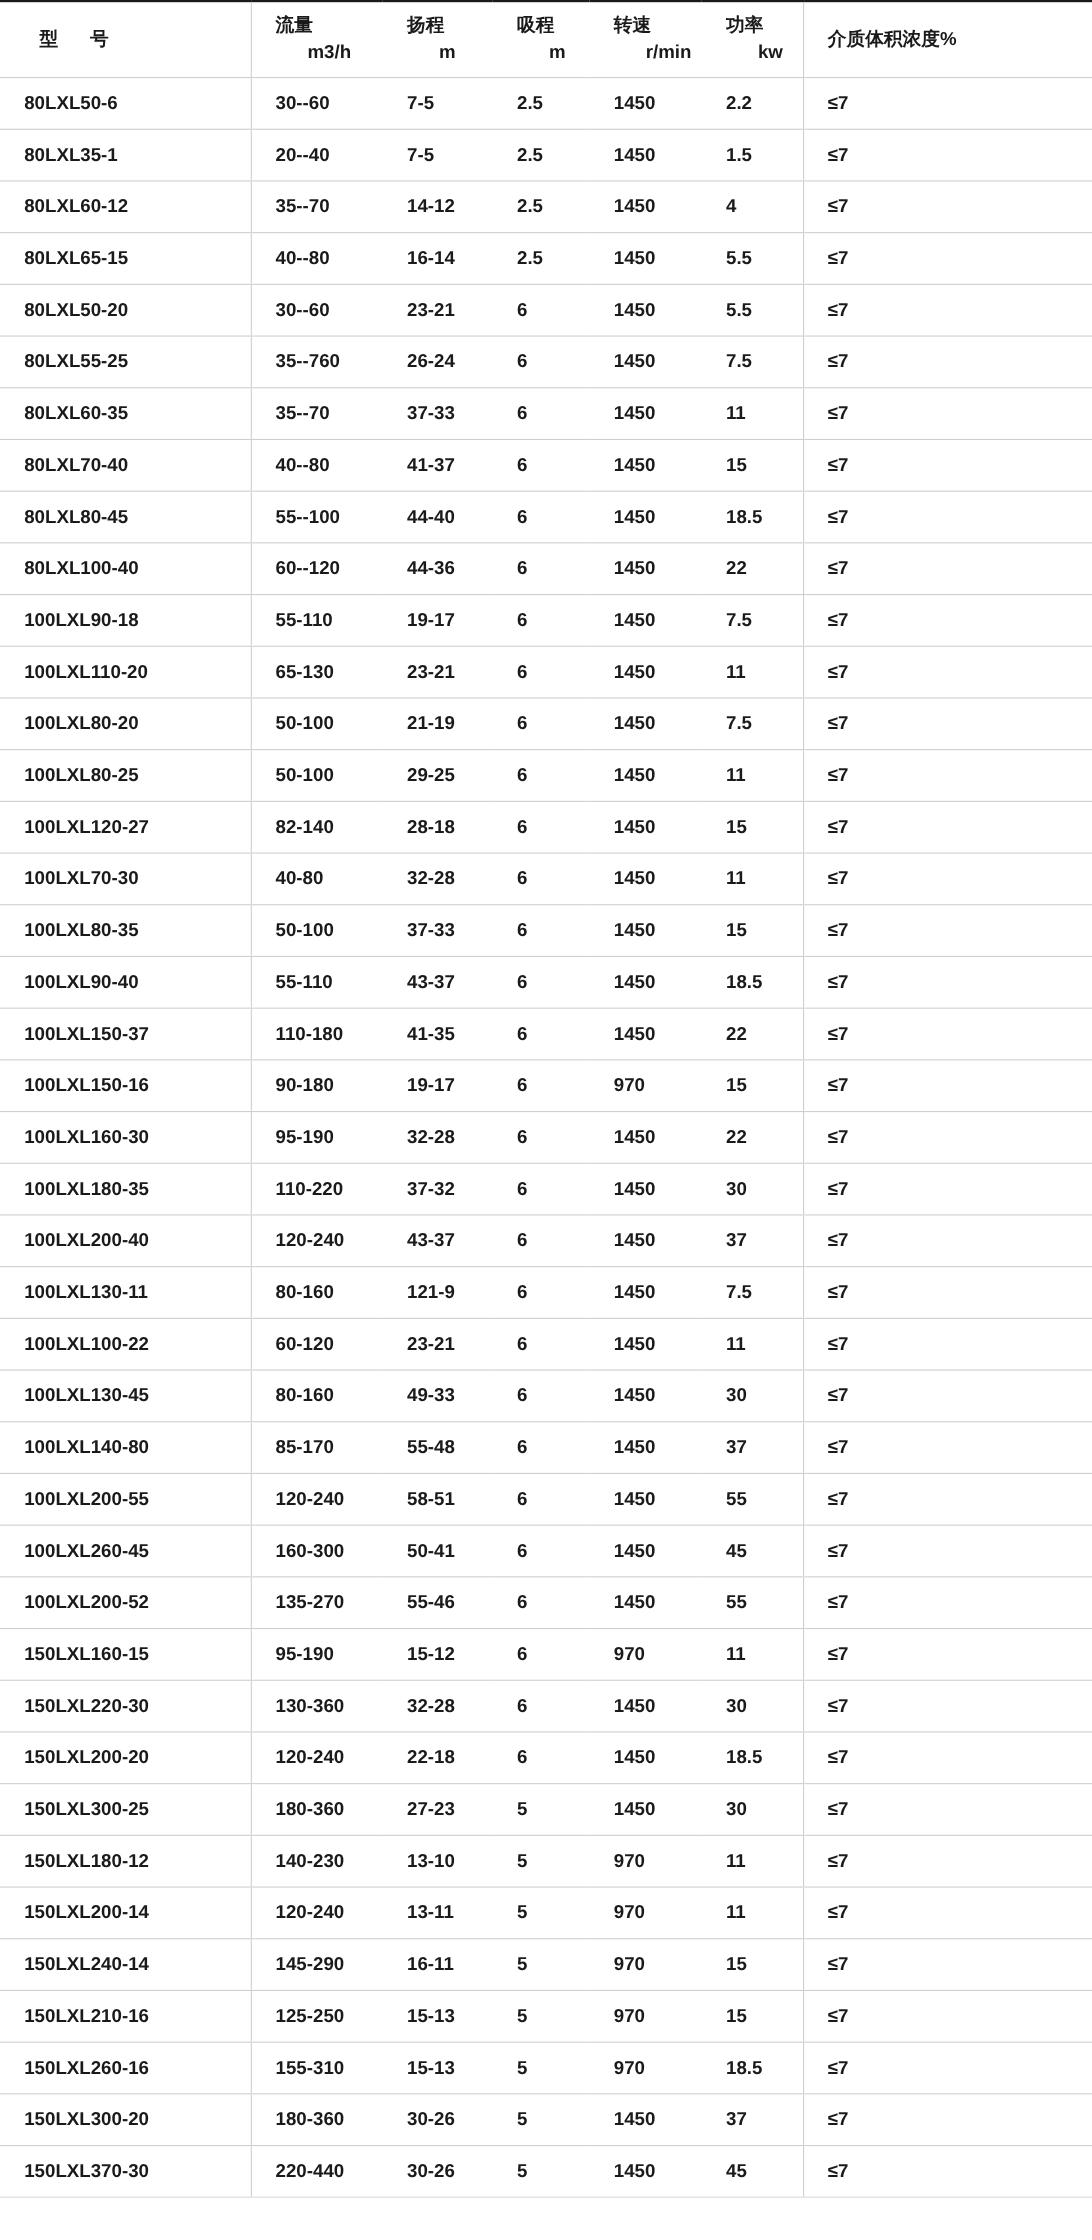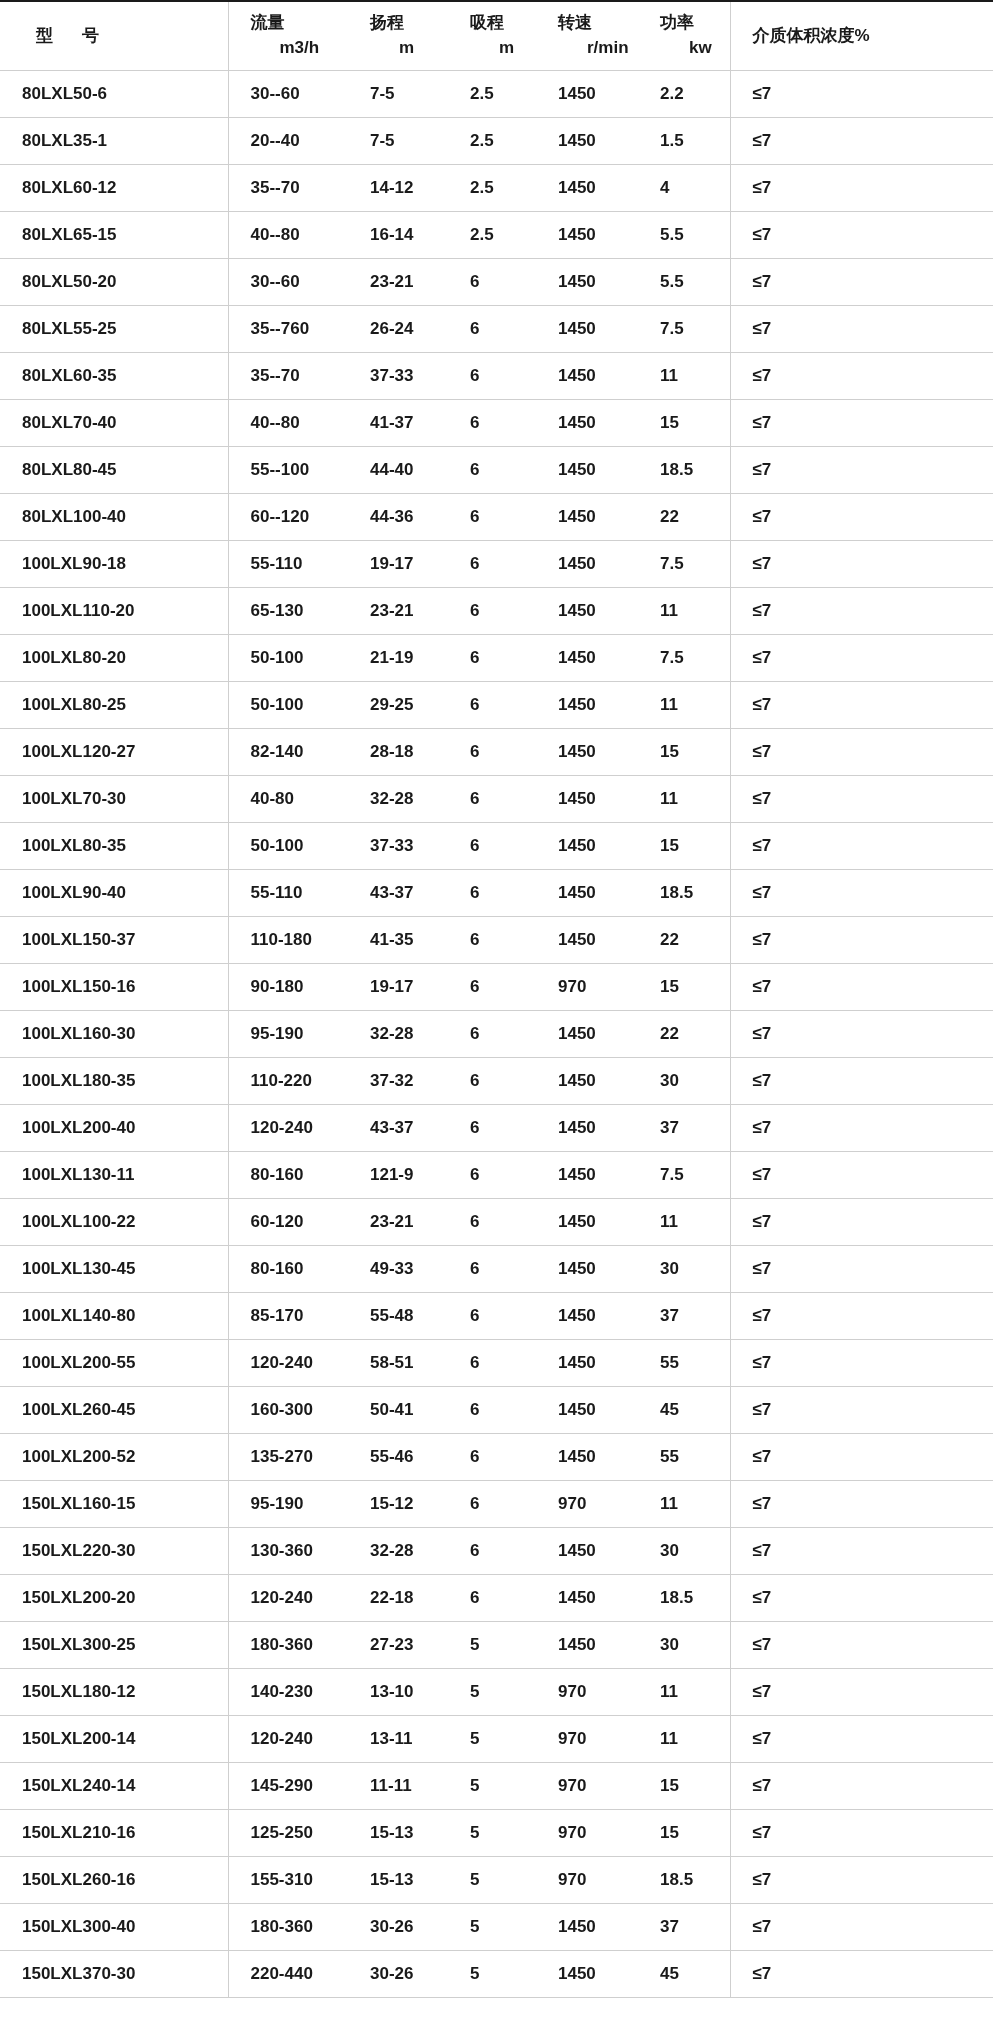--- a/index.html
+++ b/index.html
@@ -423,21 +423,21 @@
         <td class="vsep">120-240</td>
         <td>13-11</td>
         <td>5</td>
         <td>970</td>
         <td>11</td>
         <td class="vsep">≤7</td>
       </tr>
       <tr>
         <td>150LXL240-14</td>
         <td class="vsep">145-290</td>
-        <td>11-11</td>
+        <td>16-11</td>
         <td>5</td>
         <td>970</td>
         <td>15</td>
         <td class="vsep">≤7</td>
       </tr>
       <tr>
         <td>150LXL210-16</td>
         <td class="vsep">125-250</td>
         <td>15-13</td>
         <td>5</td>
@@ -448,21 +448,21 @@
       <tr>
         <td>150LXL260-16</td>
         <td class="vsep">155-310</td>
         <td>15-13</td>
         <td>5</td>
         <td>970</td>
         <td>18.5</td>
         <td class="vsep">≤7</td>
       </tr>
       <tr>
-        <td>150LXL300-40</td>
+        <td>150LXL300-20</td>
         <td class="vsep">180-360</td>
         <td>30-26</td>
         <td>5</td>
         <td>1450</td>
         <td>37</td>
         <td class="vsep">≤7</td>
       </tr>
       <tr>
         <td>150LXL370-30</td>
         <td class="vsep">220-440</td>

